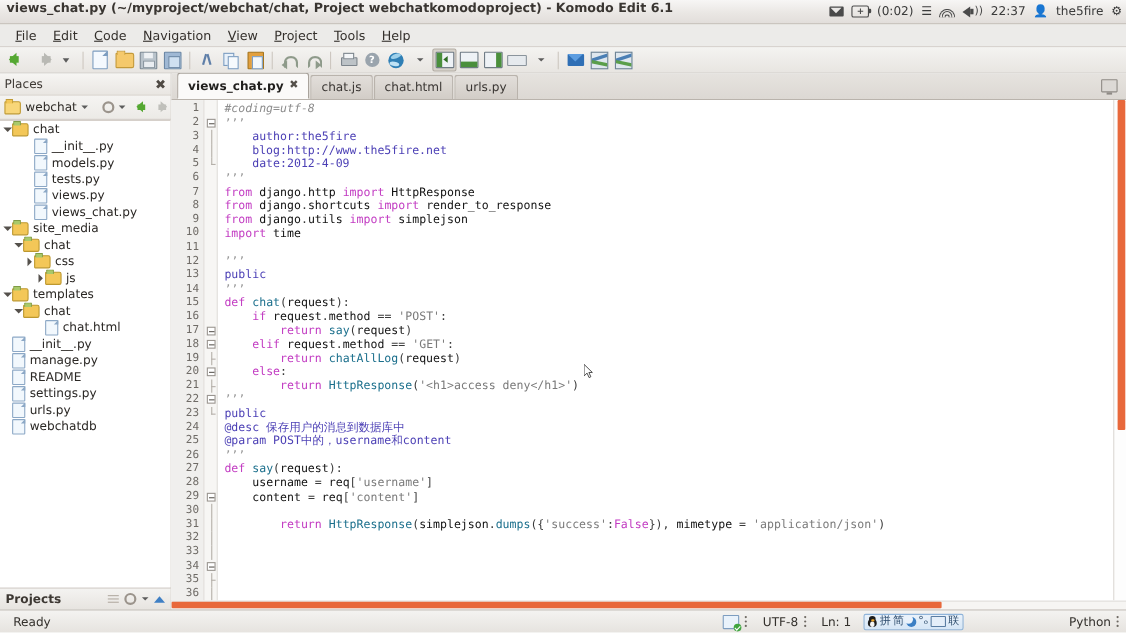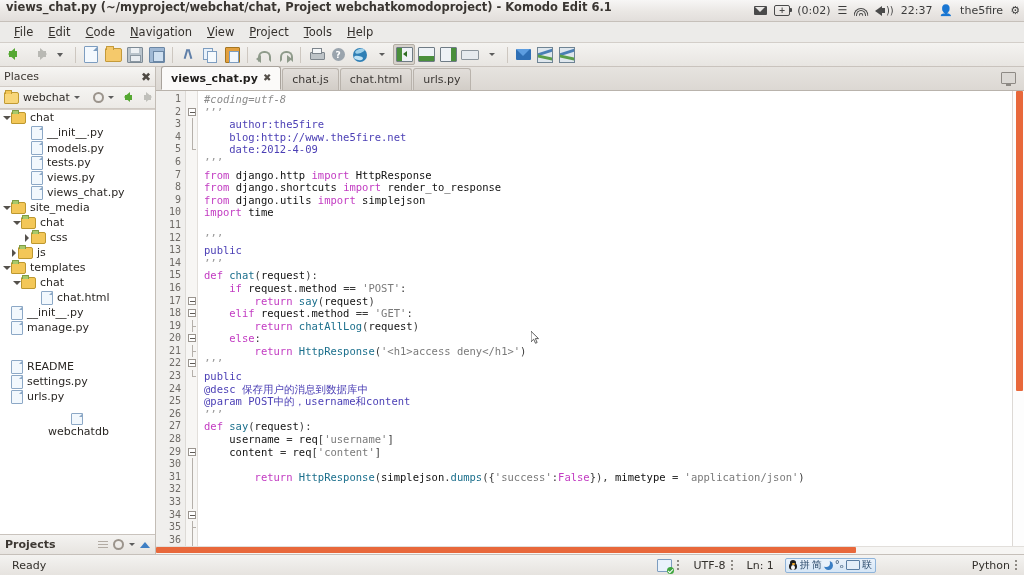--- a/index.html
+++ b/index.html
@@ -495,21 +495,21 @@
             <span class="fold-ic green"></span>
             <span>chat</span>
           </div>
           <div class="trow" style="padding-left: 22px;">
             <span class="twist">
               <span class="right"></span>
             </span>
             <span class="fold-ic green"></span>
             <span>css</span>
           </div>
-          <div class="trow" style="padding-left: 9px;">
+          <div class="trow" style="padding-left: 32px;">
             <span class="twist">
               <span class="right"></span>
             </span>
             <span class="fold-ic green"></span>
             <span>js</span>
           </div>
           <div class="trow" style="padding-left: 2px;">
             <span class="twist">
               <span class="down"></span>
             </span>
@@ -531,36 +531,36 @@
           <div class="trow" style="padding-left: 2px;">
             <span class="twist"></span>
             <span class="file-ic"></span>
             <span>__init__.py</span>
           </div>
           <div class="trow" style="padding-left: 2px;">
             <span class="twist"></span>
             <span class="file-ic"></span>
             <span>manage.py</span>
           </div>
-          <div class="trow" style="padding-left: 2px; margin-top: 24px;">
+          <div class="trow" style="padding-left: 2px;">
             <span class="twist"></span>
             <span class="file-ic"></span>
             <span>README</span>
           </div>
           <div class="trow" style="padding-left: 2px;">
             <span class="twist"></span>
             <span class="file-ic"></span>
             <span>settings.py</span>
           </div>
           <div class="trow" style="padding-left: 2px;">
             <span class="twist"></span>
             <span class="file-ic"></span>
             <span>urls.py</span>
           </div>
-          <div class="trow" style="padding-left: 2px; flex-direction: column;">
+          <div class="trow" style="padding-left: 2px;">
             <span class="twist"></span>
             <span class="file-ic"></span>
             <span>webchatdb</span>
           </div>
         </div>
       <div class="projects-head">
         <div class="projects-title">Projects</div>
         <span class="grip">
             <i></i>
             <i></i>

